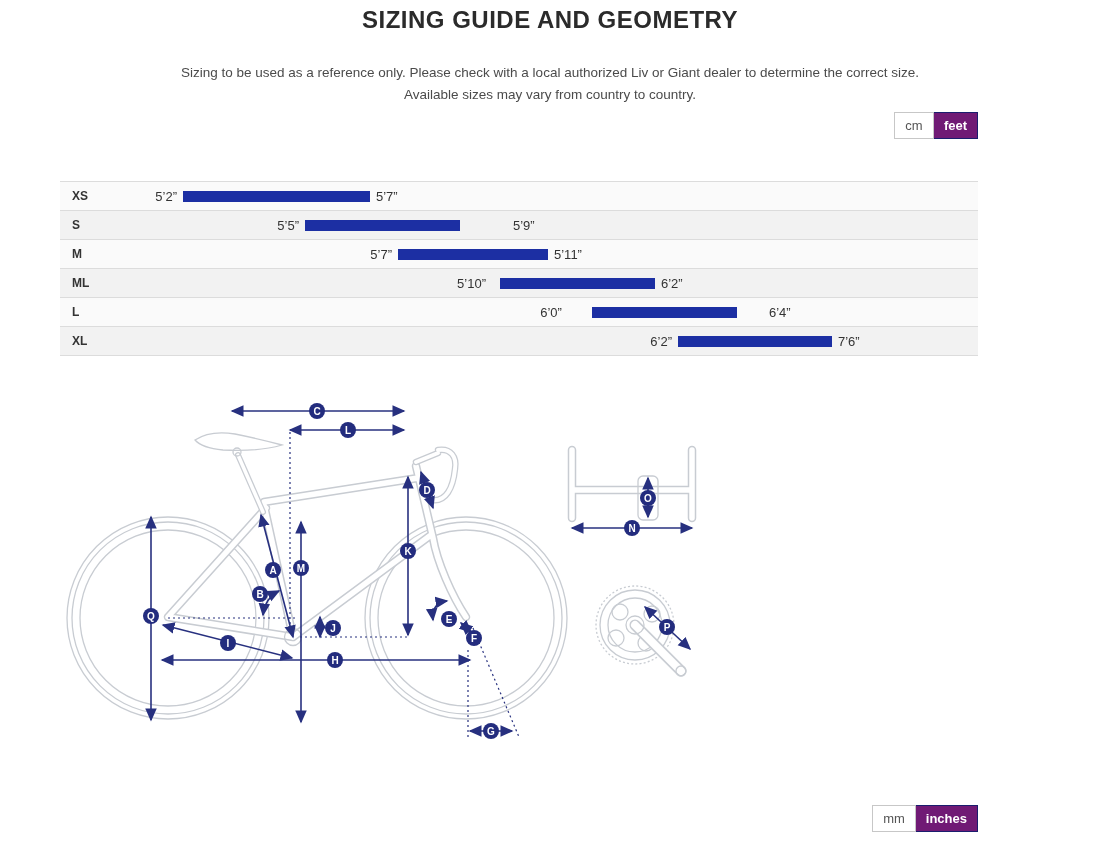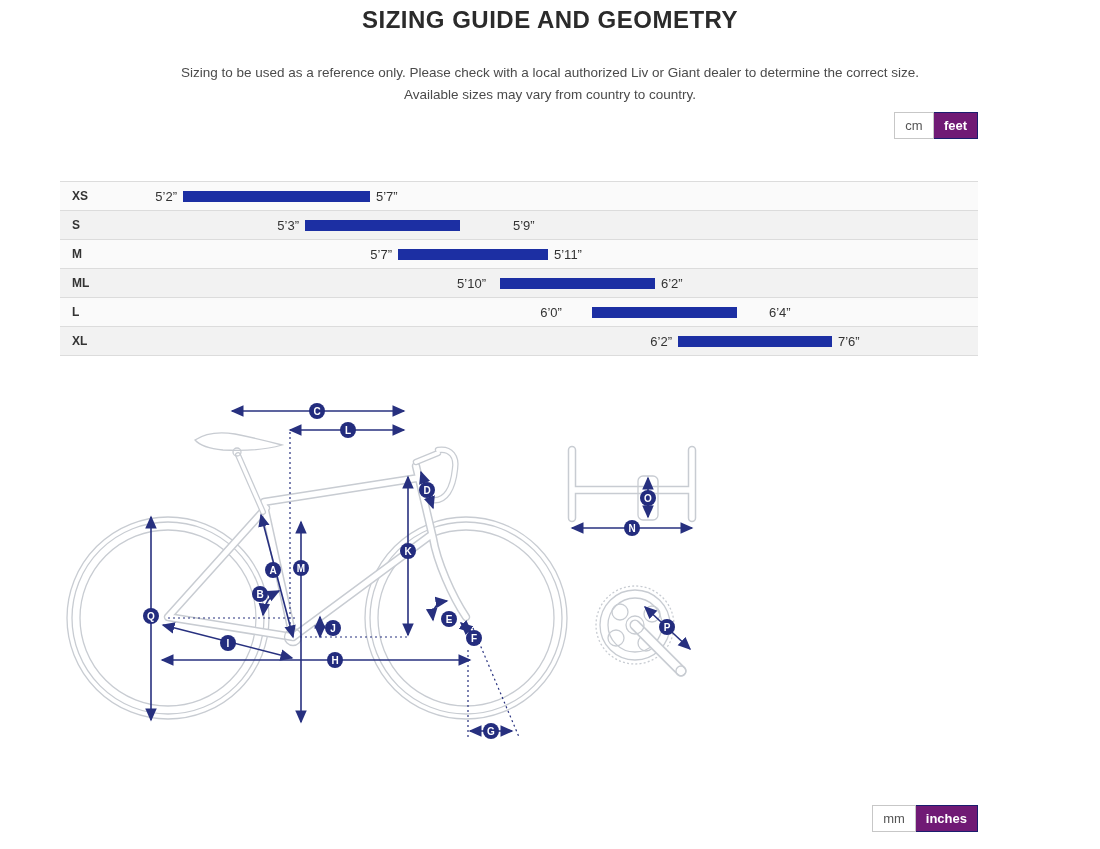--- a/index.html
+++ b/index.html
@@ -58,21 +58,21 @@
   <div class="size-table" id="size-table">
       <div class="size-row">
         <span class="size-label">XS</span>
         <div class="bar" style="left: 123px; width: 187px;"></div>
         <span class="min" style="left: 47px;">5’2”</span>
         <span class="max" style="left: 316px;">5’7”</span>
       </div>
       <div class="size-row alt">
         <span class="size-label">S</span>
         <div class="bar" style="left: 245px; width: 155px;"></div>
-        <span class="min" style="left: 169px;">5’3”</span>
+        <span class="min" style="left: 169px;">5’5”</span>
         <span class="max" style="left: 420px; margin-left: 33px;">5’9”</span>
       </div>
       <div class="size-row">
         <span class="size-label">M</span>
         <div class="bar" style="left: 338px; width: 150px;"></div>
         <span class="min" style="left: 262px;">5’7”</span>
         <span class="max" style="left: 494px;">5’11”</span>
       </div>
       <div class="size-row alt">
         <span class="size-label">ML</span>

